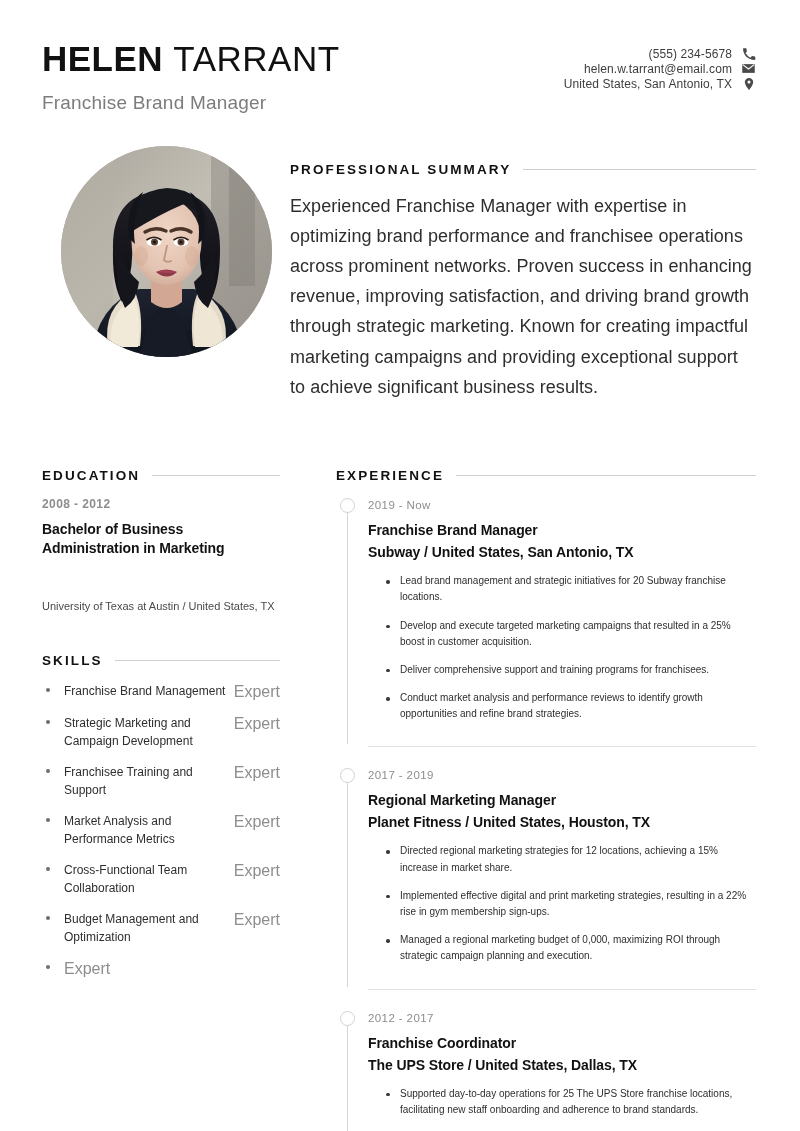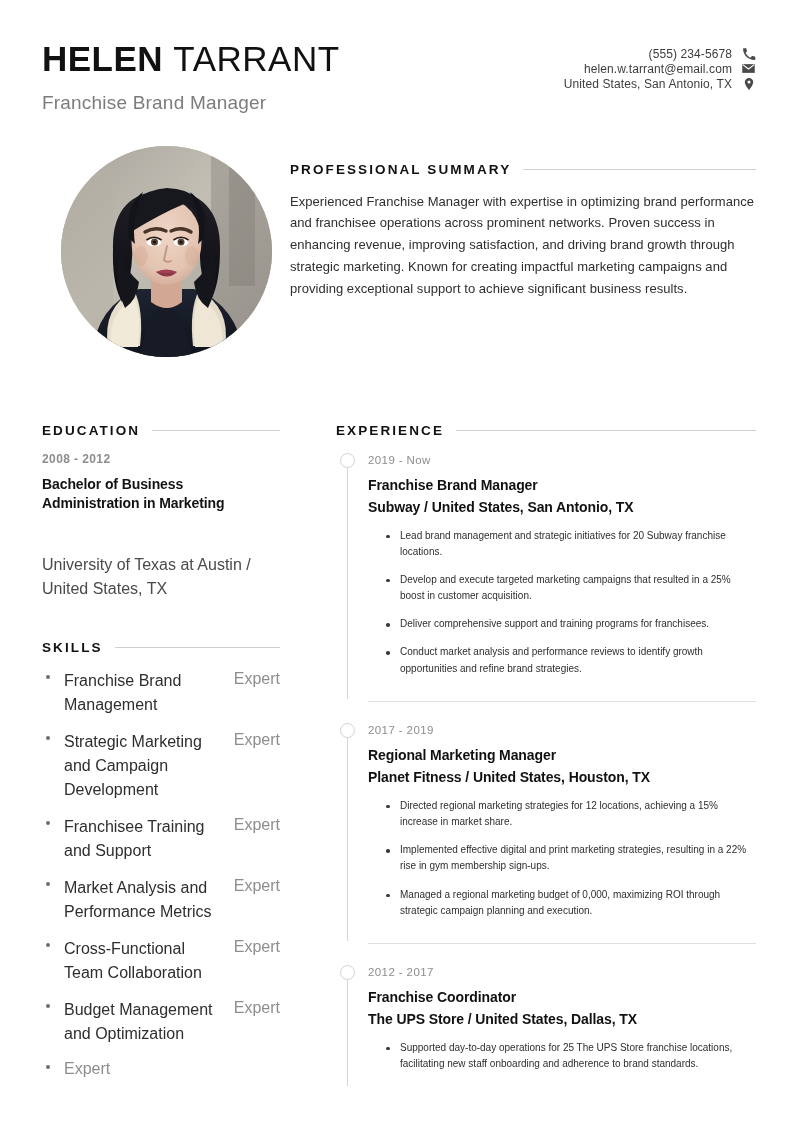--- a/index.html
+++ b/index.html
@@ -114,21 +114,21 @@
     white-space: nowrap;
     text-transform: uppercase;
   }
   .section-rule {
     flex: 1 1 auto;
     height: 1px;
     background: #cfcfcf;
   }
 
   .summary-text {
-    font-size: 13px;
+    font-size: 18px;
     line-height: 1.68;
     color: #2e2e2e;
     letter-spacing: 0.05px;
   }
 
   
   .body-row {
     display: flex;
     padding: 44px 44px 0 42px;
     align-items: flex-start;
@@ -152,21 +152,21 @@
   }
   .edu-degree {
     font-size: 14px;
     font-weight: 700;
     color: #121212;
     line-height: 1.36;
     letter-spacing: -0.1px;
     margin-bottom: 10px;
   }
   .edu-school {
-    font-size: 16px;
+    font-size: 11px;
     color: #4a4a4a;
     line-height: 1.55;
     margin-top: 40px;
   }
 
   
   .skills-section { margin-top: 38px; }
   .skills-list {
     list-style: none;
     margin: 0;
@@ -188,21 +188,21 @@
   }
   .skill-bullet i {
     display: block;
     width: 4px;
     height: 4px;
     border-radius: 50%;
     background: #6e6e6e;
   }
   .skill-name {
     flex: 1 1 auto;
-    font-size: 16px;
+    font-size: 12px;
     line-height: 1.5;
     color: #2e2e2e;
     padding-right: 8px;
   }
   .skill-level {
     flex: 0 0 auto;
     font-size: 16px;
     color: #8d8d8d;
     white-space: nowrap;
     padding-top: 1px;

